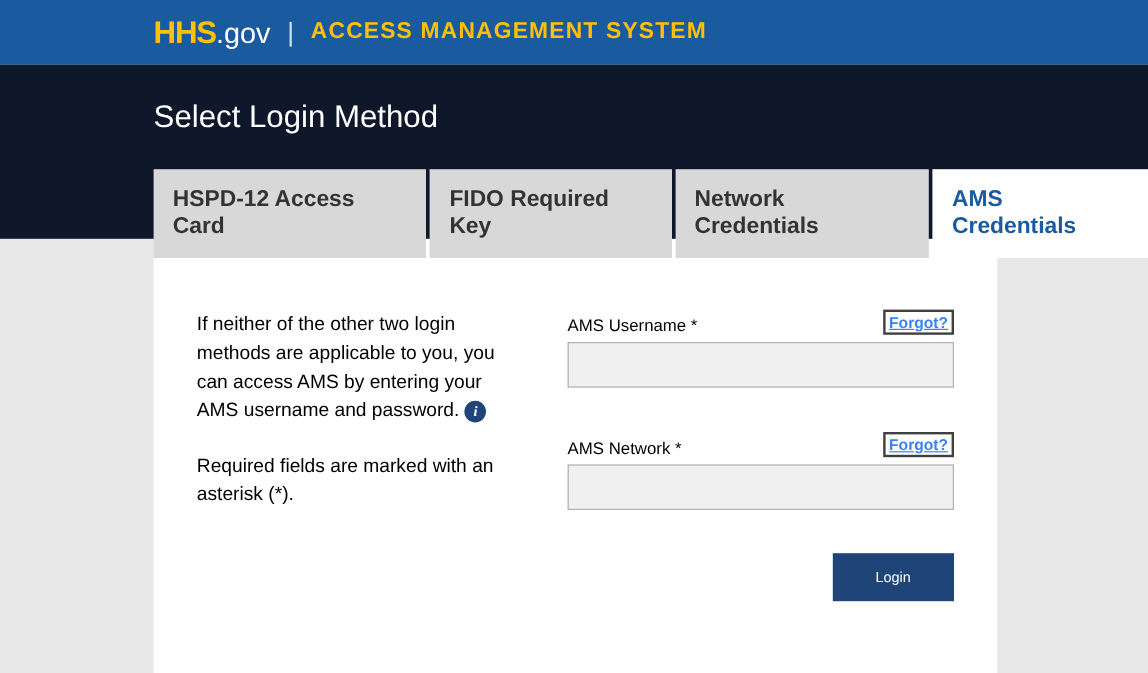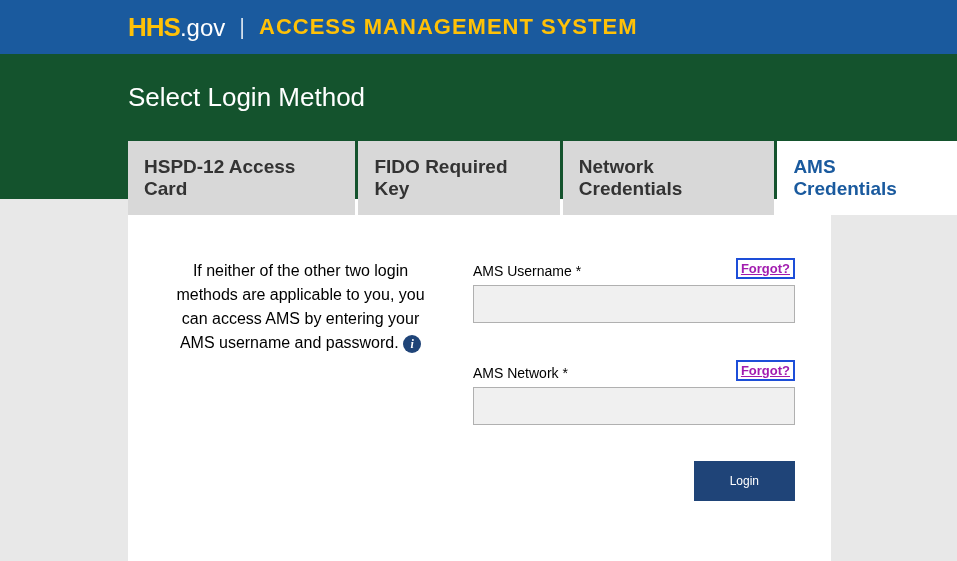--- a/index.html
+++ b/index.html
@@ -2,37 +2,37 @@
 <html><head>
   <meta charset="utf-8">
   <style>
     * { margin: 0; padding: 0; box-sizing: border-box; }
     body { font-family: Arial, Helvetica, sans-serif; background: #e8e8e8; width: 957px; height: 561px; overflow: hidden; }
     .top-bar { background: #1a5a9e; height: 54px; display: flex; align-items: center; padding-left: 128px; }
     .logo { display: flex; align-items: baseline; }
     .logo-hhs { color: #ffc107; font-weight: bold; font-size: 26px; letter-spacing: -1px; }
     .logo-gov { color: #ffffff; font-size: 24px; }
     .divider { color: #ffffff; margin: 0 14px; font-size: 22px; opacity: 0.8; }
-    .system-name { color: #ffc107; font-weight: bold; font-size: 22px; letter-spacing: 1px; }
-    .banner { background: #14532d; height: 145px; padding-left: 128px; position: relative; }
+    .system-name { color: #ffc107; font-weight: bold; font-size: 19px; letter-spacing: 1px; }
+    .banner { background: #0f172a; height: 145px; padding-left: 128px; position: relative; }
     .page-title { color: #ffffff; font-size: 26px; font-weight: normal; padding-top: 28px; padding-bottom: 28px; }
     .tabs { display: flex; gap: 3px; }
     .tab { background: #d8d8d8; color: #333333; padding: 15px 16px; font-size: 19px; font-weight: bold; cursor: pointer; }
     .tab.active { background: #ffffff; color: #1a5a9e; }
     .main { background: #ffffff; width: 703px; margin-left: 128px; min-height: 362px; padding: 40px 36px 40px 36px; display: flex; gap: 36px; }
     .left-col { flex: 1; }
     .right-col { width: 322px; }
-    .intro-text { font-size: 16px; color: #000000; line-height: 1.5; margin-top: 20px; margin-bottom: 22px; text-align: center; }
+    .intro-text { font-size: 16px; color: #000000; line-height: 1.5; margin-top: 20px; margin-bottom: 22px; }
     .info-icon { display: inline-flex; width: 18px; height: 18px; background: #1f4478; color: #ffffff; border-radius: 50%; font-size: 12px; font-weight: bold; font-style: italic; align-items: center; justify-content: center; vertical-align: middle; font-family: Georgia, serif; }
     .required-note { font-size: 16px; color: #000000; line-height: 1.5; margin-bottom: 28px; }
     .first-time-link { color: #0066cc; font-weight: bold; font-size: 15px; text-decoration: underline; border: 2px solid #cc0000; padding: 2px 3px; display: inline-block; }
     .field-group { margin-bottom: 18px; }
     .field-row { display: flex; justify-content: space-between; align-items: flex-end; margin-bottom: 6px; }
     .field-label { font-size: 14px; color: #000000; margin-top: 24px; }
-    .forgot-link { color: #a21caf; font-size: 13px; font-weight: bold; text-decoration: underline; border: 2px solid #1d4ed8; padding: 1px 3px; }
+    .forgot-link { color: #3b82f6; font-size: 13px; font-weight: bold; text-decoration: underline; border: 2px solid #404040; padding: 1px 3px; }
     .text-input { width: 100%; height: 38px; background: #f0f0f0; border: 1px solid #b0b0b0; padding: 0 8px; font-size: 14px; }
     .login-button { background: #1f4478; color: #ffffff; border: none; padding: 13px 36px; font-size: 12px; cursor: pointer; float: right; margin-top: 18px; }
   </style>
 </head>
 <body>
 
 <div class="top-bar">
   <div class="logo">
     <span class="logo-hhs">HHS</span>
       <span class="logo-gov">.gov</span>
@@ -50,20 +50,21 @@
     <div class="tab active">AMS Credentials</div>
   </div>
 </div>
 
 <div class="main">
   <div class="left-col">
     <p class="intro-text">
       <span>If neither of the other two login methods are applicable to you, you can access AMS by entering your AMS username and password.</span>
       <span class="info-icon">i</span>
     </p>
+    <p class="required-note">Required fields are marked with an asterisk (*).</p>
   </div>
   <div class="right-col">
     <div class="field-group">
       <div class="field-row">
         <label class="field-label">AMS Username *</label>
         <a href="#" class="forgot-link">Forgot?</a>
       </div>
       <input type="text" class="text-input" value="" style="">
     </div>
     <div class="field-group">

